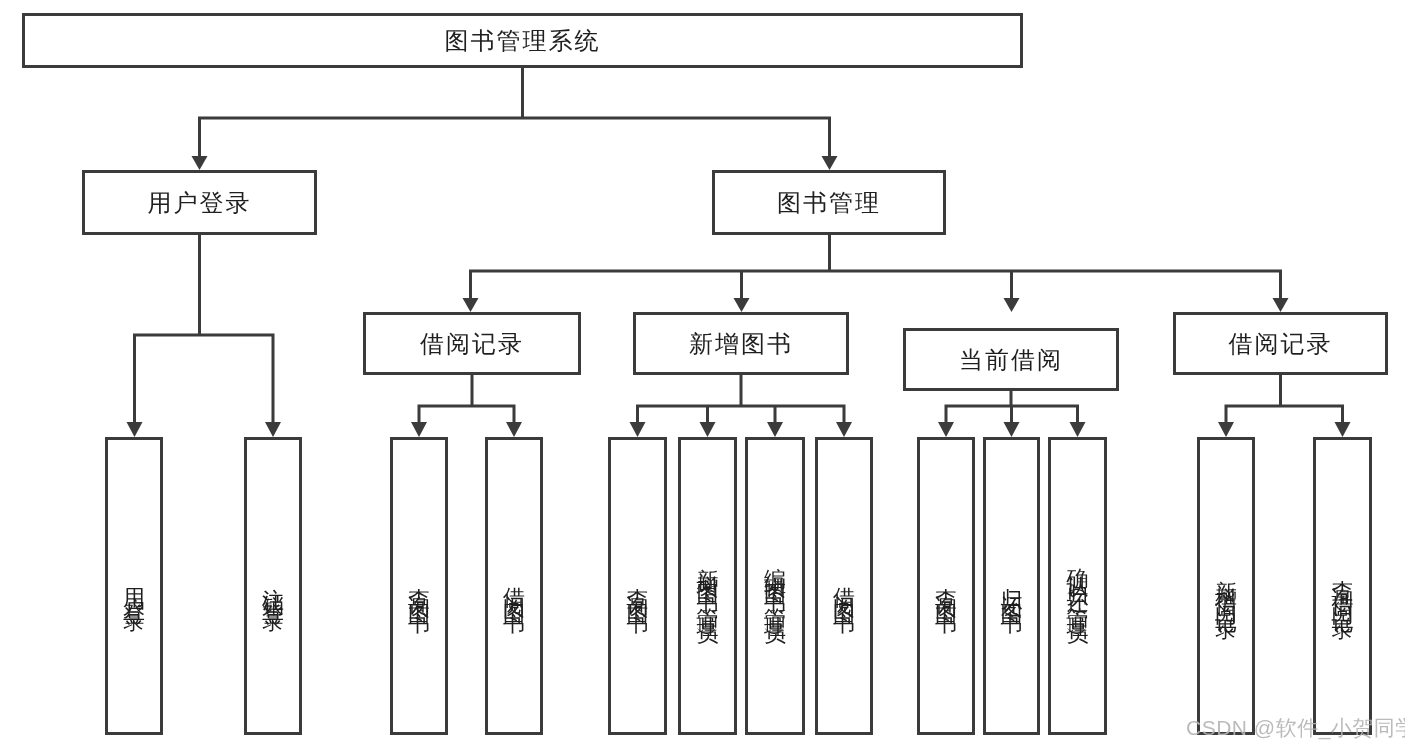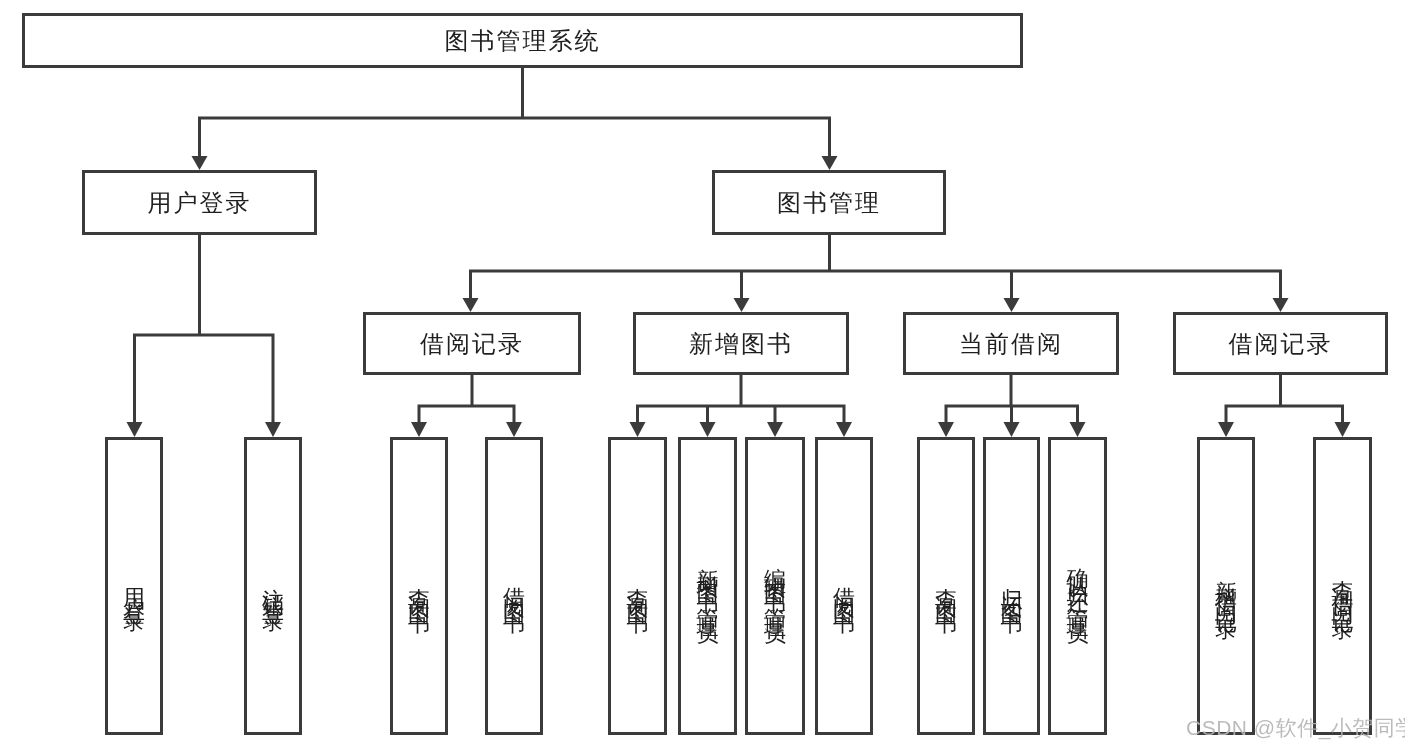--- a/index.html
+++ b/index.html
@@ -100,21 +100,21 @@
   <div class="box" style="left:712px;top:170px;width:234px;height:65px">
     <span class="hlbl">图书管理</span>
   </div>
 
   <div class="box" style="left:363px;top:312px;width:218px;height:63px">
     <span class="hlbl">借阅记录</span>
   </div>
   <div class="box" style="left:633px;top:312px;width:216px;height:63px">
     <span class="hlbl">新增图书</span>
   </div>
-  <div class="box" style="left:903px;top:312px;width:216px;height:63px">
+  <div class="box" style="left:903px;top:328px;width:216px;height:63px">
     <span class="hlbl">当前借阅</span>
   </div>
   <div class="box" style="left:1173px;top:312px;width:215px;height:63px">
     <span class="hlbl">借阅记录</span>
   </div>
 
   <div class="box vbox" style="left:105px;width:58px">
     <span class="vlbl">用户登录</span>
   </div>
   <div class="box vbox" style="left:244px;width:58px">

